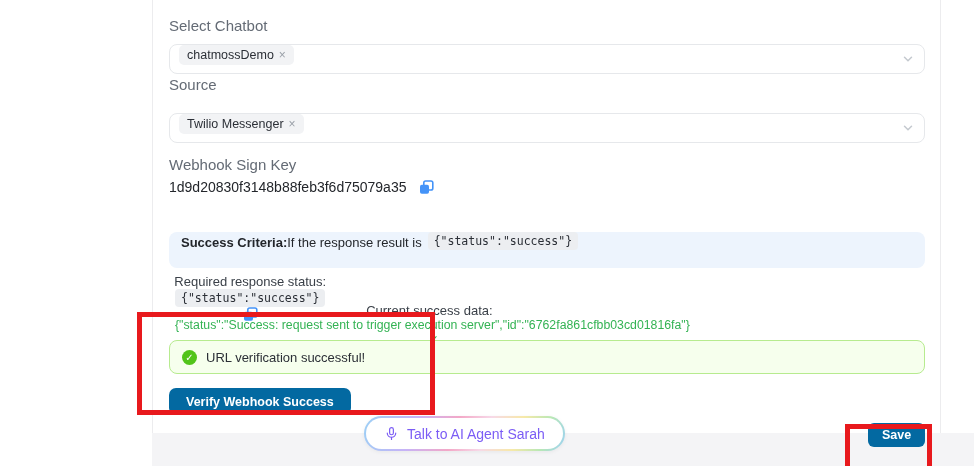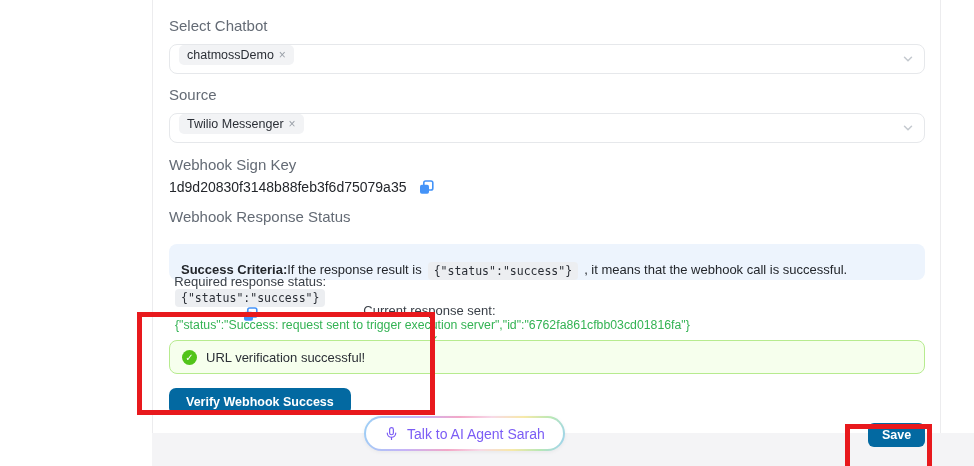--- a/index.html
+++ b/index.html
@@ -52,25 +52,24 @@
   }
   .key-row {
     position: absolute; left: 16px;
     display: flex; align-items: center; gap: 13px;
     font-size: 14px; color: #23262b;
   }
   .copy-icon { display: inline-flex; cursor: pointer; }
   .info-box {
     position: absolute; left: 16px; width: 756px; height: 33px;
     background: #edf4fd; border-radius: 8px;
-    display: flex; align-items: flex-start;
+    display: flex; align-items: flex-end;
     padding: 18px 12px;
     font-size: 13px; color: #23262b;
     white-space: nowrap;
-    margin-top: 12px;
   }
   .info-bold { font-weight: bold; }
   .code-chip {
     font-family: "DejaVu Sans Mono", "Liberation Mono", monospace;
     font-size: 11.5px;
     background: #eceef1; color: #2b2f36;
     border-radius: 4px;
     padding: 2px 6px;
     margin: 0 6px;
     white-space: nowrap;
@@ -148,21 +147,21 @@
         <span>chatmossDemo</span>
         <span class="tag-remove">×</span>
       </span>
       <span class="chevron">
         <svg width="12" height="12" viewBox="0 0 12 12">
             <path d="M2.5 4.3 L6 7.8 L9.5 4.3" stroke="#c4c9cf" stroke-width="1.5" fill="none" stroke-linecap="round"></path>
           </svg>
       </span>
     </div>
 
-    <div class="field-label" style="top:86px">Source</div>
+    <div class="field-label" style="top:76px">Source</div>
     <div class="select-box" style="top:113px">
       <span class="tag-chip">
         <span>Twilio Messenger</span>
         <span class="tag-remove">×</span>
       </span>
       <span class="chevron">
         <svg width="12" height="12" viewBox="0 0 12 12">
             <path d="M2.5 4.3 L6 7.8 L9.5 4.3" stroke="#c4c9cf" stroke-width="1.5" fill="none" stroke-linecap="round"></path>
           </svg>
       </span>
@@ -172,41 +171,39 @@
     <div class="key-row" style="top:179px">
       <span>1d9d20830f3148b88feb3f6d75079a35</span>
       <span class="copy-icon">
         <svg width="15" height="15" viewBox="0 0 15 15">
           <rect x="4.8" y="1" width="9" height="9" rx="1.8" fill="none" stroke="#4493f8" stroke-width="1.6"></rect>
           <rect x="1" y="4.8" width="9" height="9" rx="1.8" fill="#4493f8"></rect>
         </svg>
       </span>
     </div>
 
-    <div class="field-label" style="top:208px">Webhook Response Status</div>
     <div class="info-box" style="top:232px">
       <span class="info-bold">Success Criteria:</span>
       <span> If the response result is</span>
       <span class="code-chip">{"status":"success"}</span>
-      <span>, it means that the webhook call is successful.</span>
     </div>
 
     <div class="inline-row" style="top:274px">
       <span>Required response status:</span>
       <span class="code-chip">{"status":"success"}</span>
       <span class="copy-icon">
         <svg width="15" height="15" viewBox="0 0 15 15">
           <rect x="4.8" y="1" width="9" height="9" rx="1.8" fill="none" stroke="#4493f8" stroke-width="1.6"></rect>
           <rect x="1" y="4.8" width="9" height="9" rx="1.8" fill="#4493f8"></rect>
         </svg>
       </span>
     </div>
 
     <div class="inline-row" style="top:303px">
-      <span>Current response sent:</span>
+      <span>Current success data:</span>
       <span class="green-json">{"status":"Success: request sent to trigger execution server","id":"6762fa861cfbb03cd01816fa"}</span>
       <span class="green-check">✓</span>
     </div>
 
     <div class="success-alert" style="top:340px">
       <span class="check-circle">✓</span>
       <span>URL verification successful!</span>
     </div>
 
     <button class="btn-black verify-btn">Verify Webhook Success</button>

